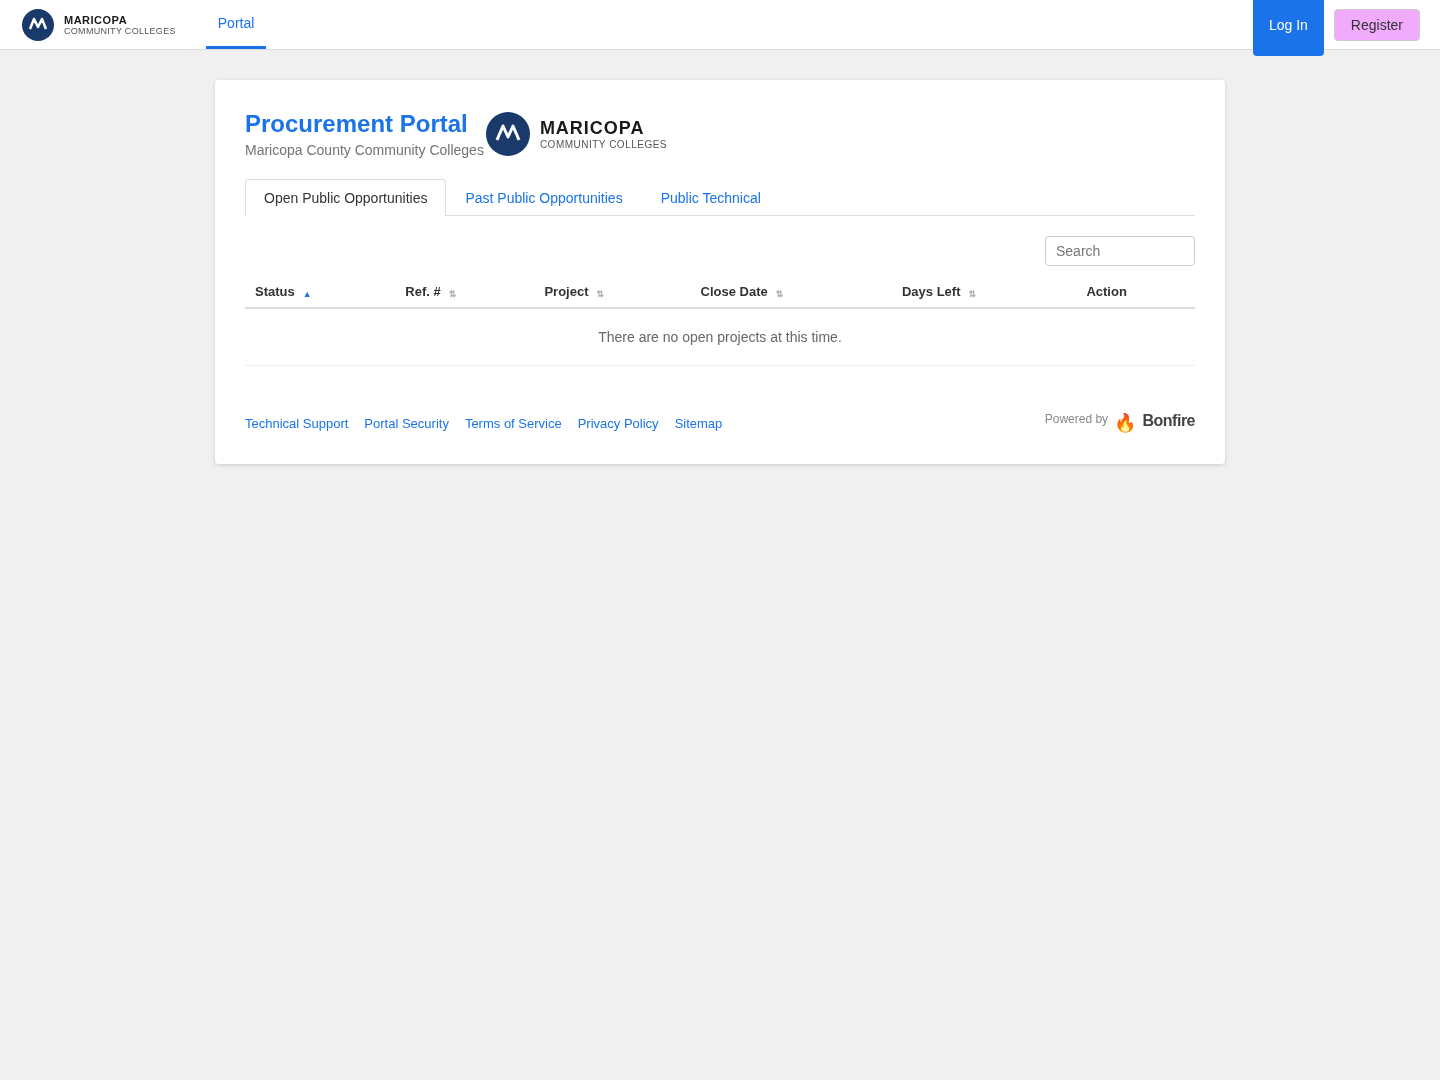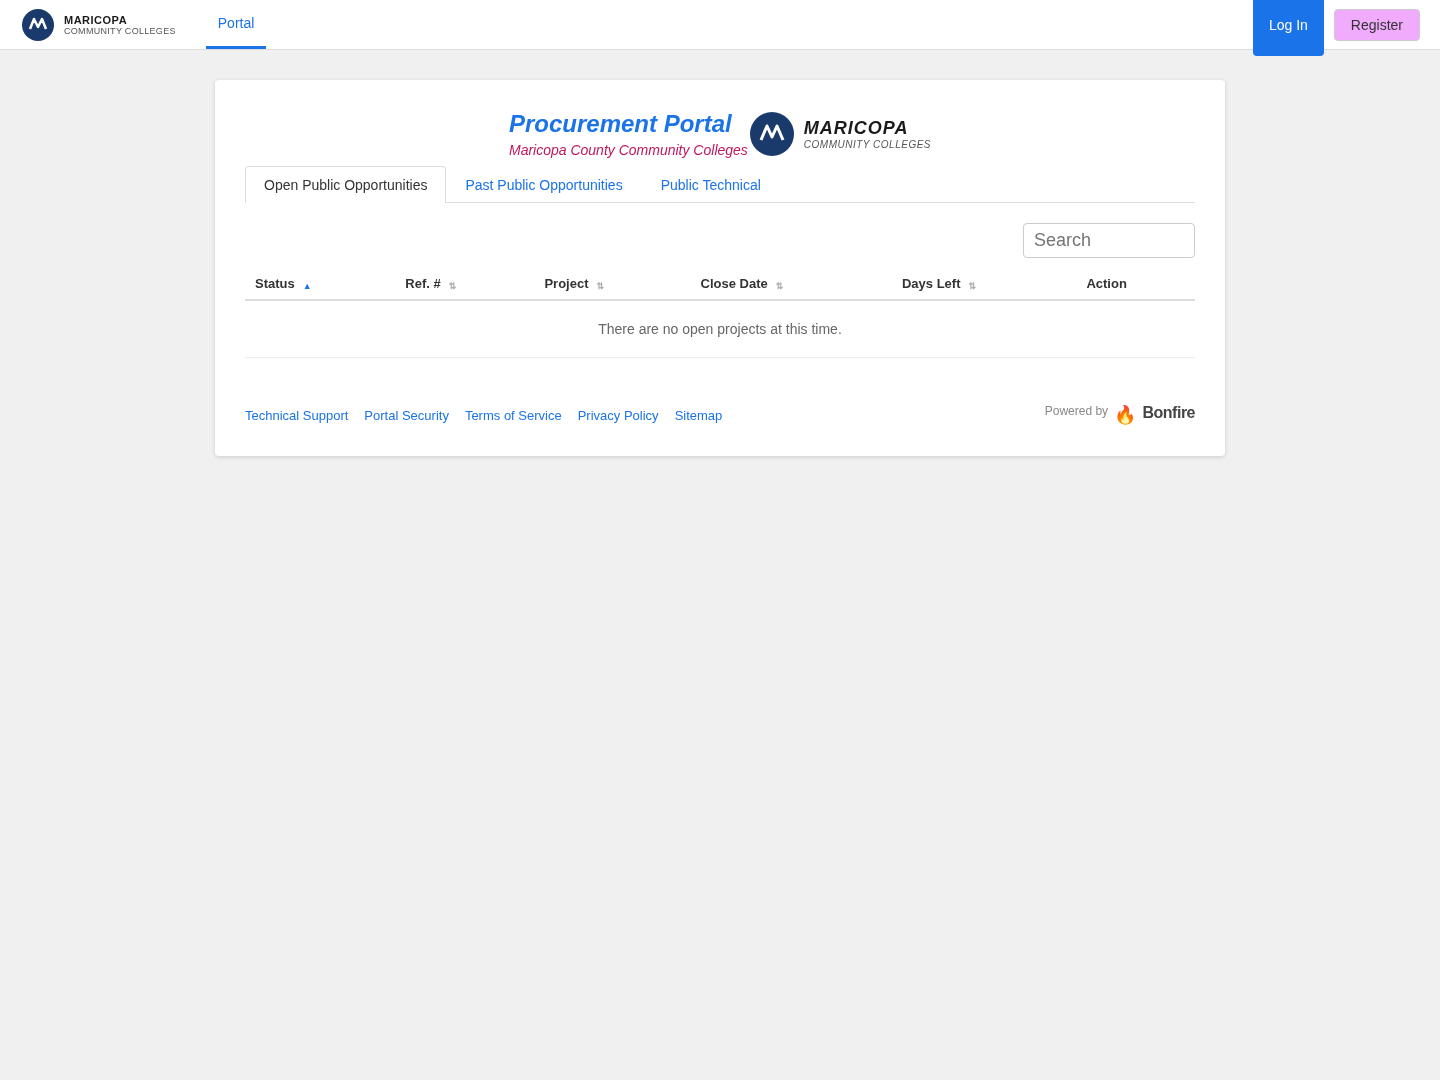--- a/index.html
+++ b/index.html
@@ -81,32 +81,31 @@
       background: #fff;
       border-radius: 4px;
       box-shadow: 0 1px 4px rgba(0,0,0,0.15);
       padding: 30px 30px 30px 30px;
     }
 
     
     .portal-header {
       display: flex;
       align-items: flex-start;
-      justify-content: center;
-      margin-bottom: 8px;
-      font-style: italic;
+      justify-content: flex-start;
+      margin-bottom: 21px;
     }
     .portal-title {
       font-size: 24px;
       font-weight: 600;
       color: #1a73e8;
     }
     .portal-subtitle {
       font-size: 14px;
-      color: #be185d;
+      color: #737373;
       font-weight: 400;
       margin-top: 4px;
     }
     .portal-logo {
       display: flex;
       align-items: center;
       gap: 8px;
     }
     .portal-logo-icon {
       width: 48px;
@@ -141,22 +140,22 @@
     
     .table-toolbar {
       display: flex;
       justify-content: flex-end;
       margin-bottom: 10px;
     }
     .search-input {
       border: 1px solid #ccc;
       border-radius: 4px;
       padding: 6px 10px;
-      font-size: 18px;
-      width: 172px;
+      font-size: 14px;
+      width: 150px;
       color: #888;
     }
 
     
     .data-table {
       width: 100%;
       border-collapse: collapse;
     }
     .data-table thead tr {
       border-bottom: 2px solid #ddd;

